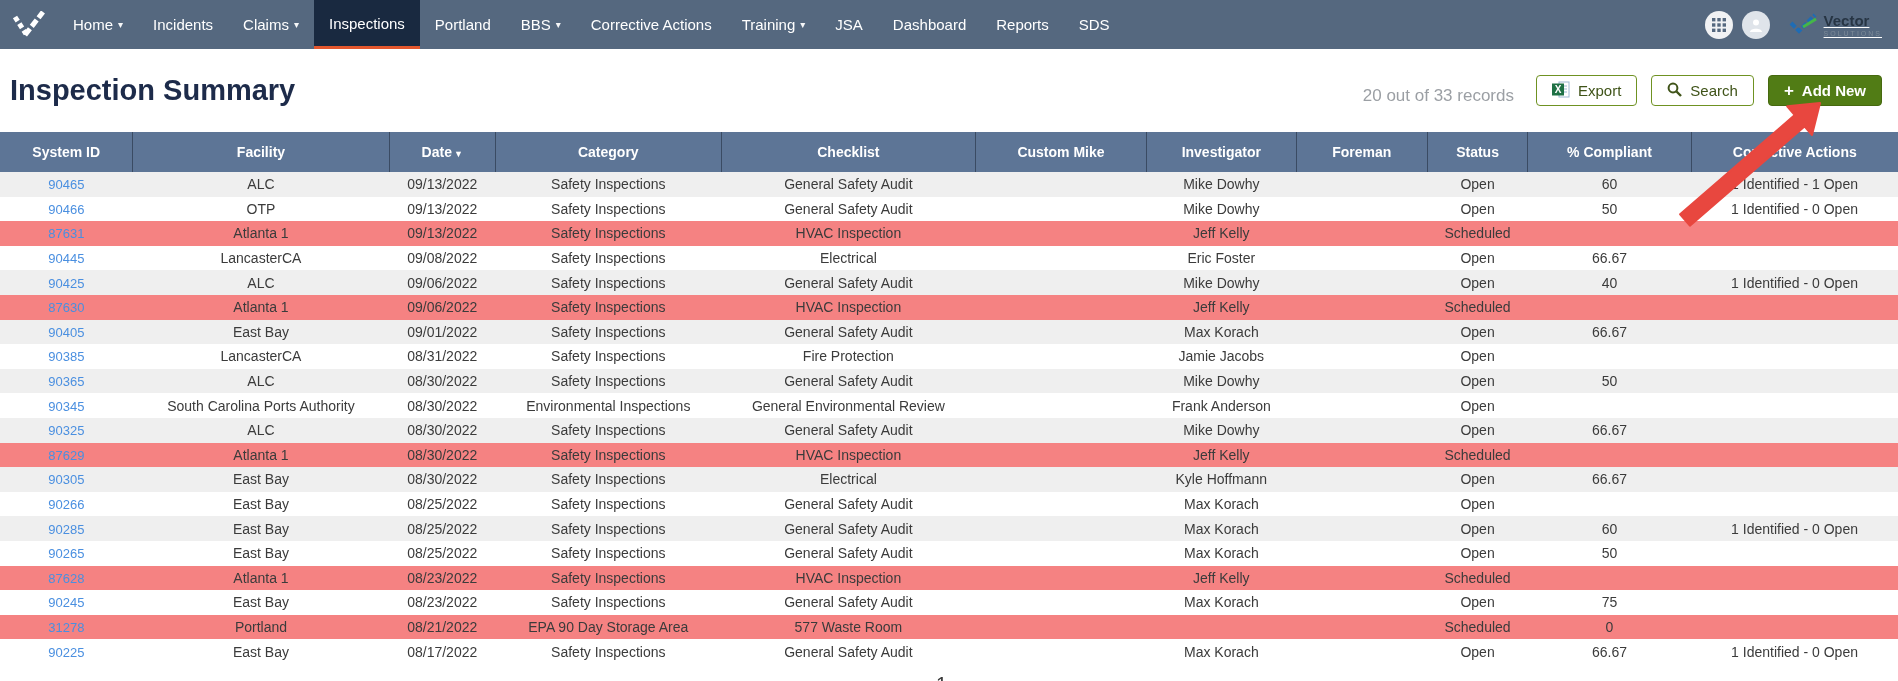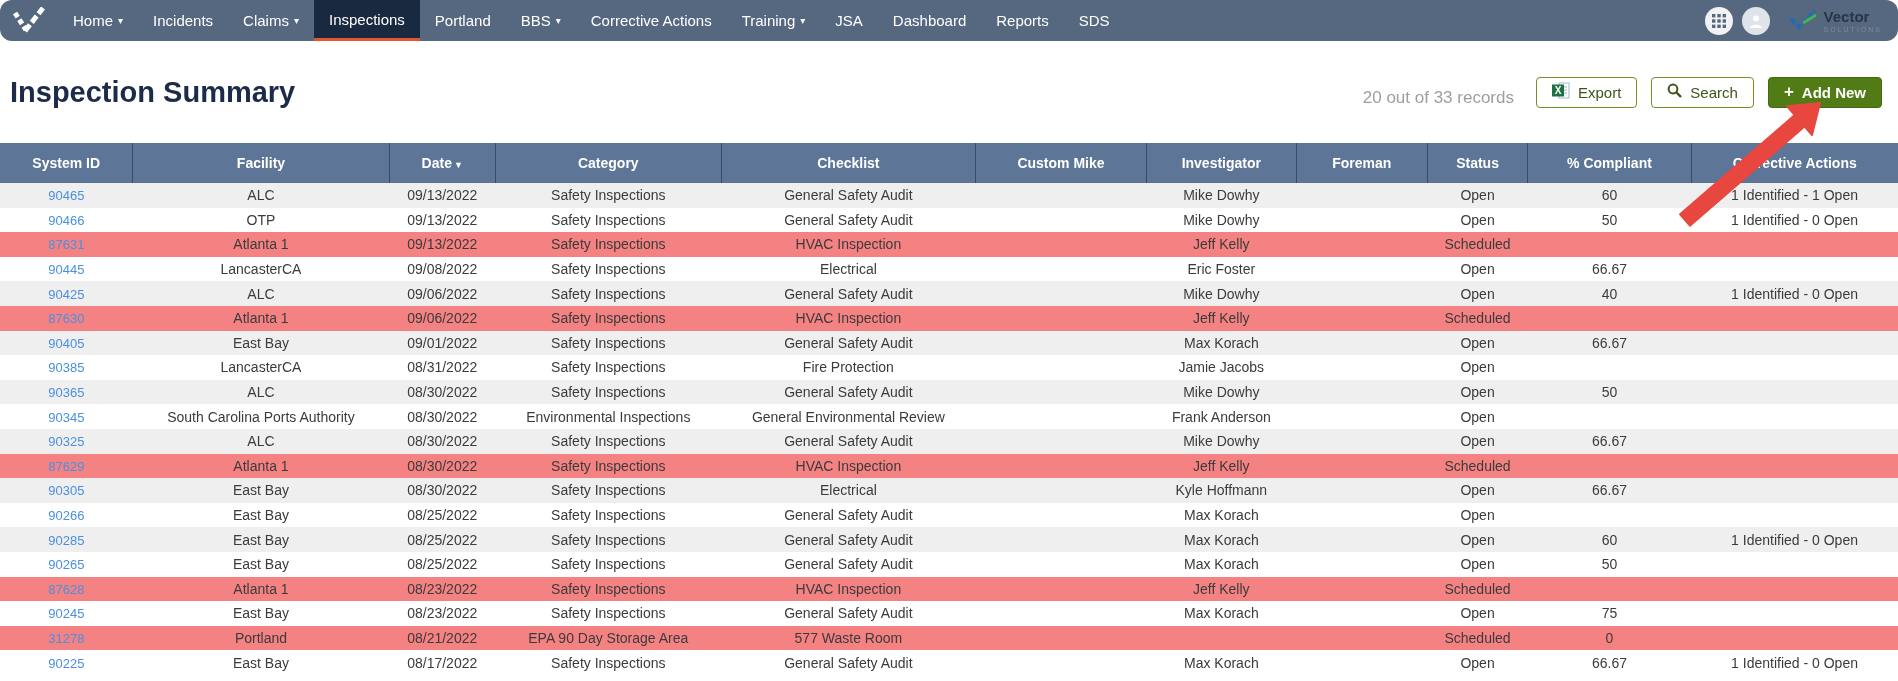--- a/index.html
+++ b/index.html
@@ -19,34 +19,34 @@
     --muted-text:#9b9fa4;
     --cell-text:#3b3b3b;
   }
   *{box-sizing:border-box;}
   html,body{margin:0;padding:0;}
   body{
     width:1898px;height:681px;overflow:hidden;position:relative;
     font-family:"Liberation Sans", sans-serif;background:#fff;
   }
   
-  .navbar{height:41px;background:var(--nav-bg);display:flex;align-items:stretch;color:#fff;border-radius:12px;}
+  .navbar{height:49px;background:var(--nav-bg);display:flex;align-items:stretch;color:#fff;}
   .nav-logo{width:58px;display:flex;align-items:center;justify-content:center;flex:0 0 auto;}
   .nav-items{display:flex;align-items:stretch;}
   .nav-item{display:flex;align-items:center;padding:0 15px;font-size:15px;cursor:pointer;white-space:nowrap;}
   .nav-item .caret{font-size:10px;margin-left:5px;opacity:.95;}
   .nav-item.active{background:var(--nav-active-bg);border-bottom:3px solid var(--accent-orange);}
-  .nav-right{margin-left:auto;display:flex;align-items:center;gap:9px;padding-right:16px;}
+  .nav-right{margin-left:auto;display:flex;align-items:center;gap:9px;padding-right:16px;text-decoration:underline;}
   .circle-icon{width:28px;height:28px;border-radius:50%;background:#f1f2f4;display:flex;align-items:center;justify-content:center;cursor:pointer;}
   .brand{display:flex;align-items:center;gap:5px;margin-left:10px;}
   .brand-text{line-height:1;}
   .brand-name{font-size:15px;font-weight:bold;color:#273544;}
   .brand-sub{font-size:7px;letter-spacing:2px;color:#7d8b99;margin-top:2px;}
   
-  .page-header{height:102px;display:flex;align-items:center;padding:0 16px 0 10px;background:#fff;}
+  .page-header{height:83px;display:flex;align-items:center;padding:0 16px 0 10px;background:#fff;}
   .page-title{font-size:29px;font-weight:bold;color:var(--title-color);}
   .header-right{margin-left:auto;display:flex;align-items:flex-end;gap:14px;}
   .record-count{font-size:17px;color:var(--muted-text);margin-right:8px;}
   .btn{height:31px;display:flex;align-items:center;gap:8px;padding:0 15px;border-radius:4px;
        font-size:15px;cursor:pointer;border:1px solid var(--button-outline);background:#fff;color:var(--button-text);}
   .btn.solid{background:var(--button-green);border-color:#46690f;color:#fff;font-weight:bold;}
   .btn .plus{font-size:17px;font-weight:bold;}
   
   table{width:100%;border-collapse:collapse;table-layout:fixed;}
   thead th{background:var(--header-bg);color:#fff;font-size:14px;font-weight:bold;height:26px;

